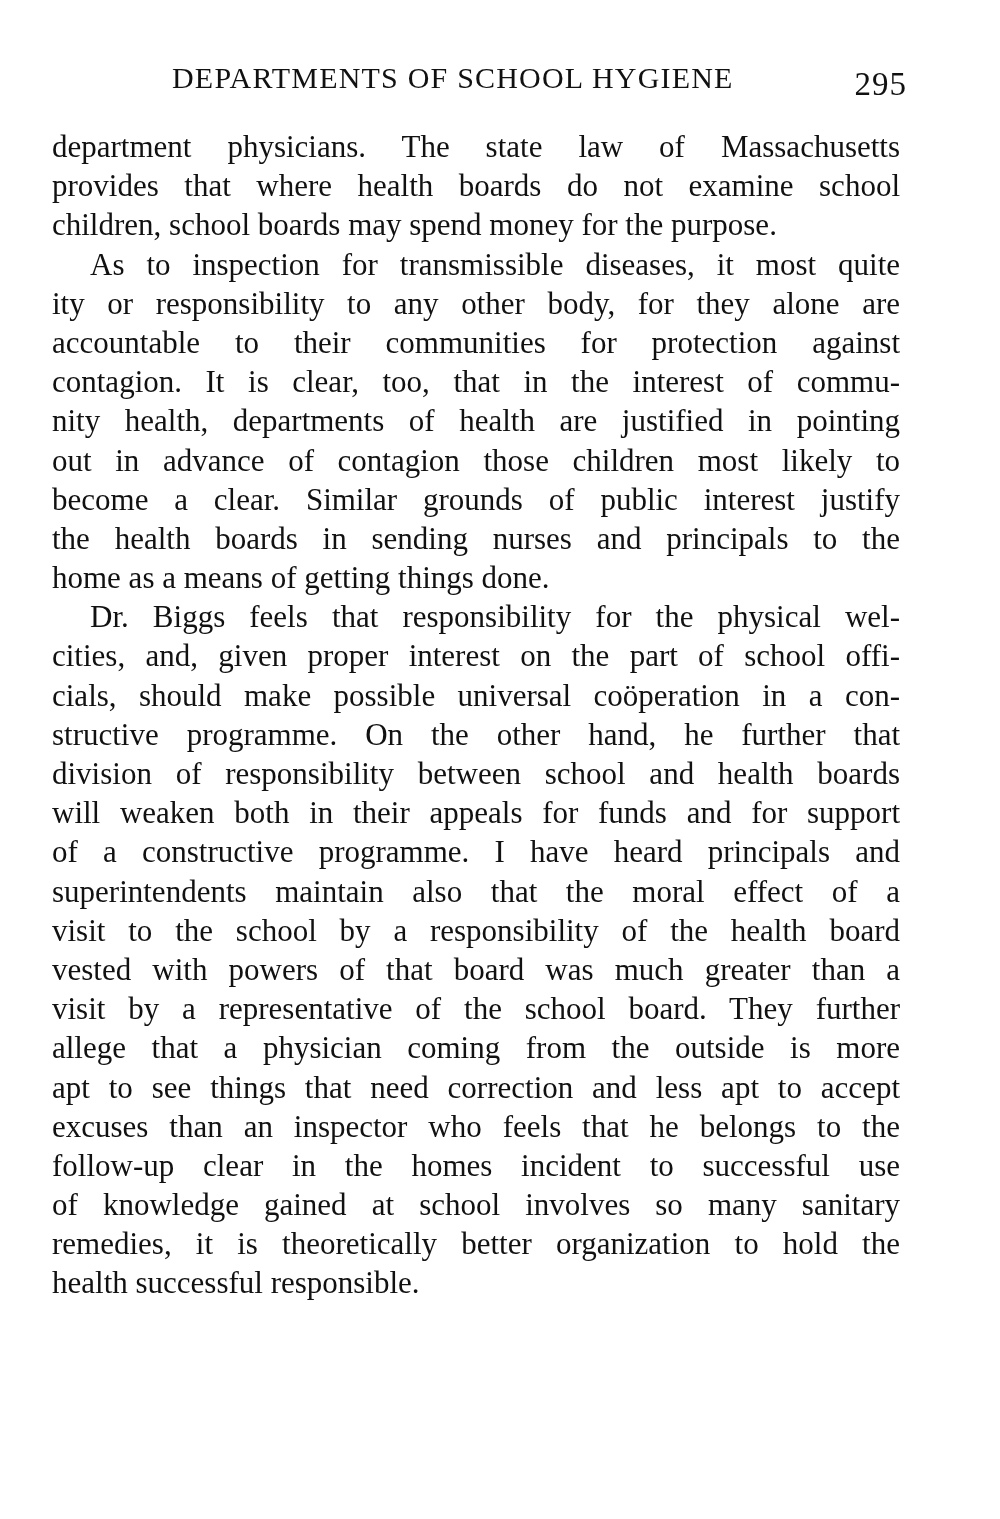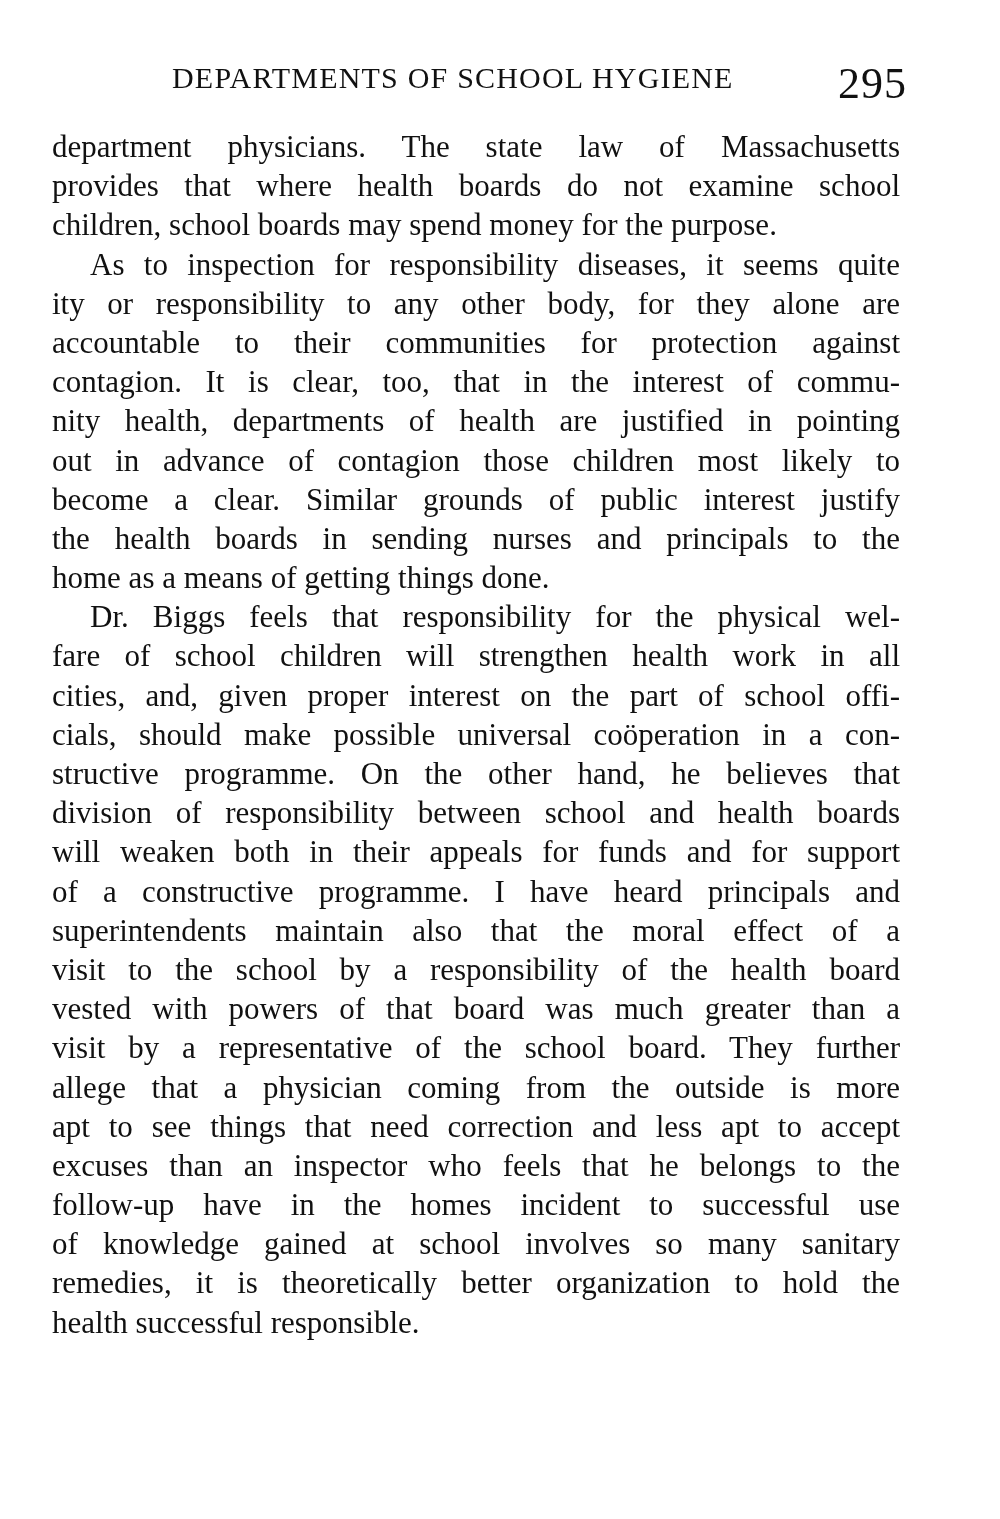--- a/index.html
+++ b/index.html
@@ -35,21 +35,21 @@
       top: 0;
       font-size: 30px;
       letter-spacing: 1.2px;
       line-height: 40px;
       white-space: nowrap;
     }
     .page-number {
       position: absolute;
       right: 0;
       top: 6px;
-      font-size: 44px;
+      font-size: 33px;
       line-height: 40px;
       letter-spacing: 1px;
     }
     .body-text {
       position: absolute;
       left: 52px;
       top: 127px;
       width: 848px;
     }
     .line {
@@ -82,47 +82,46 @@
 
   <div class="body-text">
 
     <div>
       <span class="line">department physicians. The state law of Massachusetts</span>
       <span class="line">provides that where health boards do not examine school</span>
       <span class="line last">children, school boards may spend money for the purpose.</span>
     </div>
 
     <div>
-      <span class="line indent">As to inspection for responsibility diseases, it seems quite</span>
+      <span class="line indent">As to inspection for transmissible diseases, it most quite</span>
       <span class="line">ity or responsibility to any other body, for they alone are</span>
       <span class="line">accountable to their communities for protection against</span>
       <span class="line">contagion. It is clear, too, that in the interest of commu-</span>
       <span class="line">nity health, departments of health are justified in pointing</span>
       <span class="line">out in advance of contagion those children most likely to</span>
       <span class="line">become a clear. Similar grounds of public interest justify</span>
       <span class="line">the health boards in sending nurses and principals to the</span>
       <span class="line last">home as a means of getting things done.</span>
     </div>
 
     <div>
       <span class="line indent">Dr. Biggs feels that responsibility for the physical wel-</span>
-      <span class="line">fare of school children will strengthen health work in all</span>
       <span class="line">cities, and, given proper interest on the part of school offi-</span>
       <span class="line">cials, should make possible universal coöperation in a con-</span>
-      <span class="line">structive programme. On the other hand, he believes that</span>
+      <span class="line">structive programme. On the other hand, he further that</span>
       <span class="line">division of responsibility between school and health boards</span>
       <span class="line">will weaken both in their appeals for funds and for support</span>
       <span class="line">of a constructive programme. I have heard principals and</span>
       <span class="line">superintendents maintain also that the moral effect of a</span>
       <span class="line">visit to the school by a responsibility of the health board</span>
       <span class="line">vested with powers of that board was much greater than a</span>
       <span class="line">visit by a representative of the school board. They further</span>
       <span class="line">allege that a physician coming from the outside is more</span>
       <span class="line">apt to see things that need correction and less apt to accept</span>
       <span class="line">excuses than an inspector who feels that he belongs to the</span>
-      <span class="line">follow-up have in the homes incident to successful use</span>
+      <span class="line">follow-up clear in the homes incident to successful use</span>
       <span class="line">of knowledge gained at school involves so many sanitary</span>
       <span class="line">remedies, it is theoretically better organization to hold the</span>
       <span class="line last">health successful responsible.</span>
     </div>
 
   </div>
 </div>
 
 </body></html>

